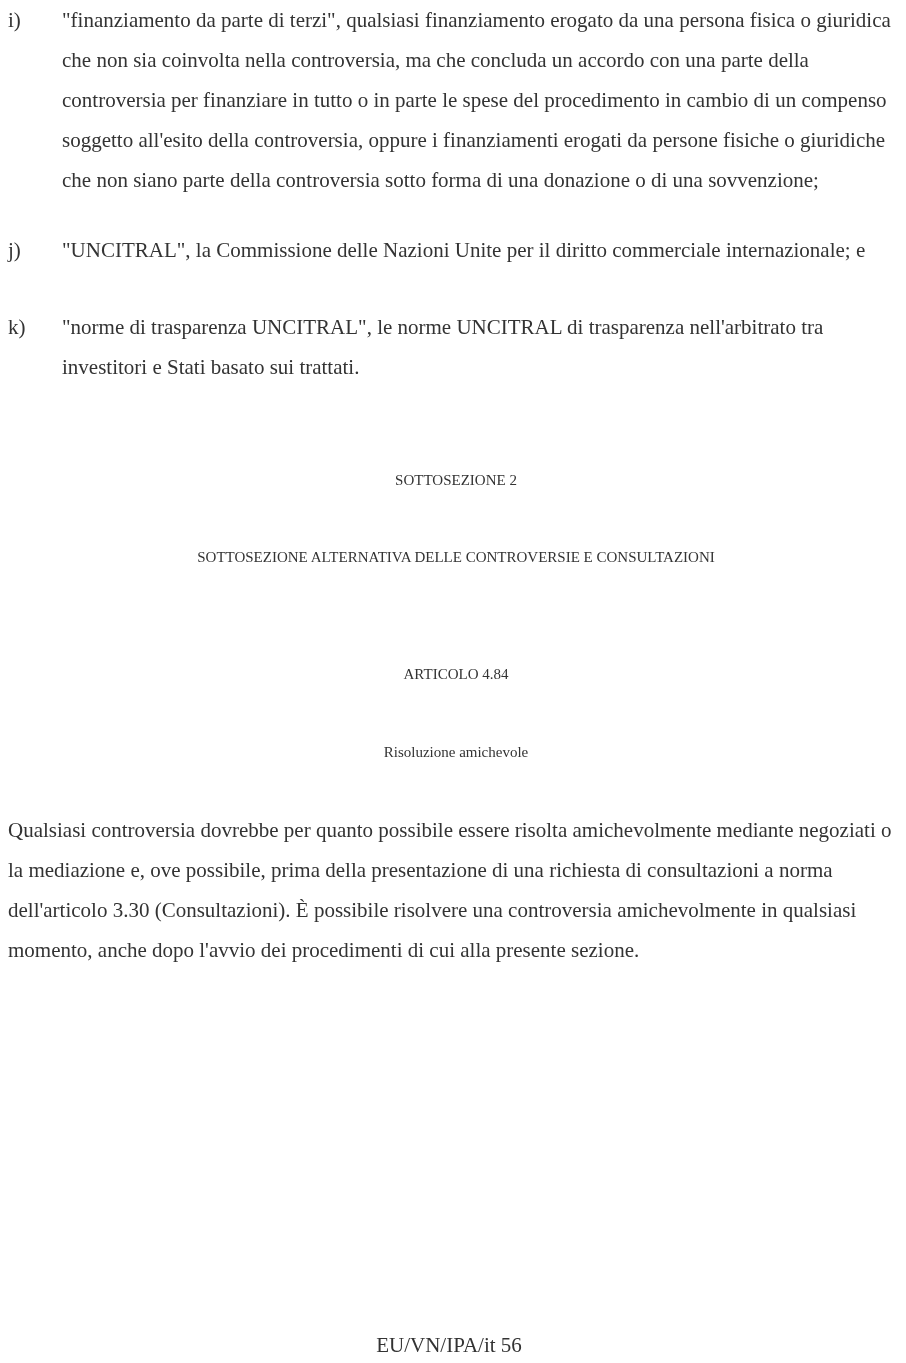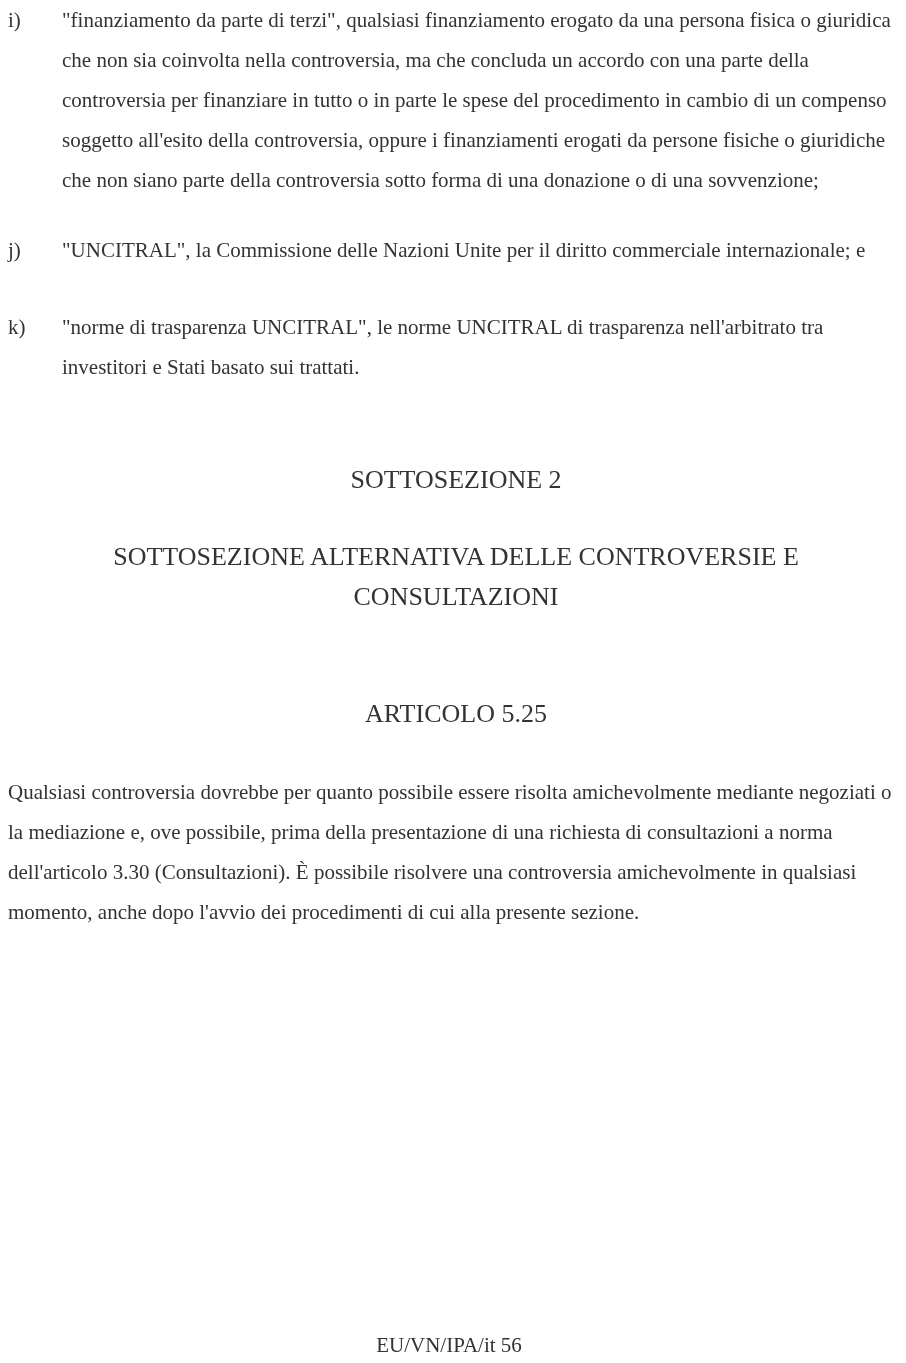--- a/index.html
+++ b/index.html
@@ -30,21 +30,21 @@
     width: 54px;
   }
   .def-text {
     flex: 1 1 auto;
   }
   .def-item.def-j { margin-top: 30px; }
   .def-item.def-k { margin-top: 37px; }
   .heading {
     text-align: center;
     font-weight: normal;
-    font-size: 26px;
+    font-size: 15px;
     line-height: 40px;
     margin: 0;
   }
   .h-subsection   { margin-top: 73px; }
   .h-subsection-title { margin-top: 37px; }
   .h-article      { margin-top: 77px; }
   .h-article-title{ margin-top: 38px; }
   .body-par {
     margin: 38px 0 4px 0;
   }
@@ -78,20 +78,21 @@
       <span class="def-label">k)</span>
       <span class="def-text">"norme di trasparenza UNCITRAL", le norme UNCITRAL di trasparenza nell'arbitrato tra investitori e Stati basato sui trattati.</span>
     </div>
 
   </section>
 
   <h2 class="heading h-subsection">SOTTOSEZIONE 2</h2>
 
   <h2 class="heading h-subsection-title">SOTTOSEZIONE ALTERNATIVA DELLE CONTROVERSIE E CONSULTAZIONI</h2>
 
-  <h2 class="heading h-article">ARTICOLO 5.25</h2>
+  <h2 class="heading h-article">ARTICOLO 4.84</h2>
 
+  <h2 class="heading h-article-title">Risoluzione amichevole</h2>
 
   <p class="body-par">Qualsiasi controversia dovrebbe per quanto possibile essere risolta amichevolmente mediante negoziati o la mediazione e, ove possibile, prima della presentazione di una richiesta di consultazioni a norma dell'articolo 3.30 (Consultazioni). È possibile risolvere una controversia amichevolmente in qualsiasi momento, anche dopo l'avvio dei procedimenti di cui alla presente sezione.</p>
 
   <div class="page-footer">EU/VN/IPA/it 56</div>
 
 </div>
 
 </body></html>

